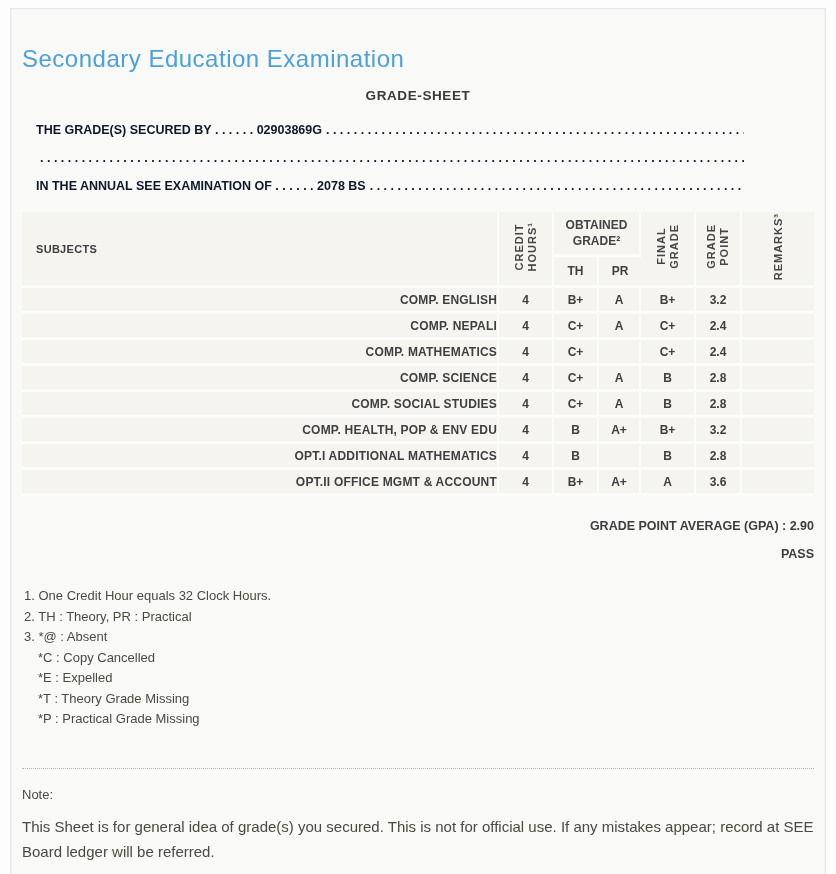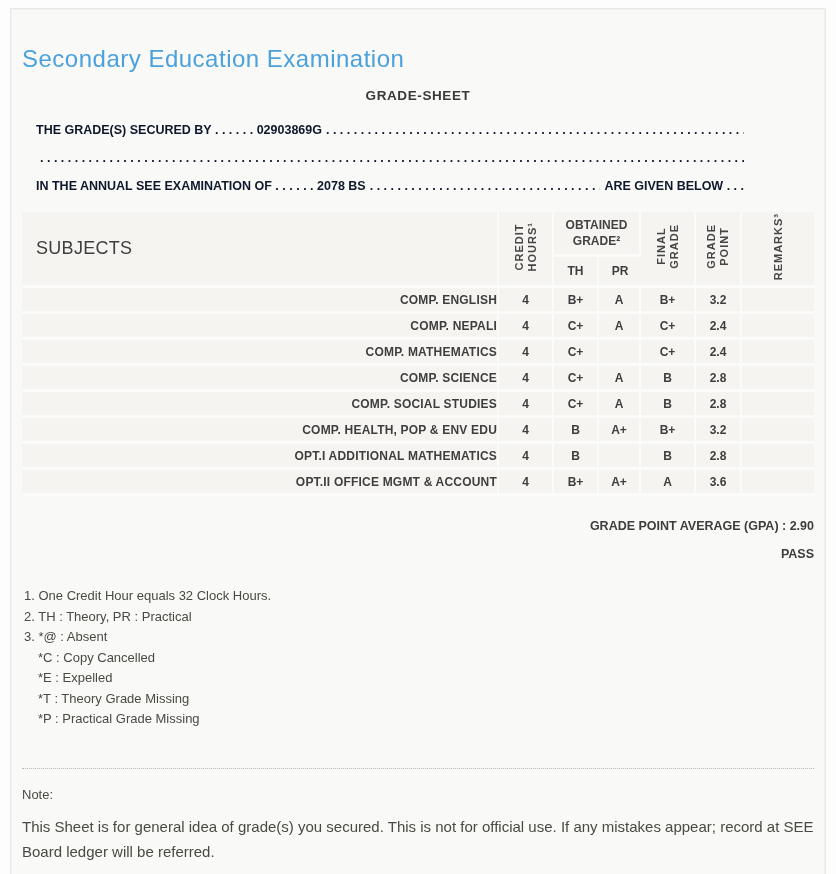--- a/index.html
+++ b/index.html
@@ -62,22 +62,22 @@
   table.grades th, table.grades td {
     background: #f5f4f1;
     border-right: 2px solid #fbfbfa;
     border-bottom: 3px solid #fbfbfa;
     color: #3e3e3e;
   }
   table.grades th:last-child, table.grades td:last-child { border-right: none; }
   th.subj-h {
     text-align: left;
     padding-left: 14px;
-    font-size: 18px;
-    font-weight: 400;
+    font-size: 11px;
+    font-weight: 700;
     letter-spacing: 0.3px;
   }
   th.vcell { vertical-align: middle; text-align: center; height: 76px; }
   .vert {
     display: inline-block;
     writing-mode: vertical-rl;
     transform: rotate(180deg);
     font-size: 11px;
     font-weight: 700;
     letter-spacing: 1px;
@@ -154,21 +154,20 @@
     <div class="info-line">
       <span class="info-main">THE GRADE(S) SECURED BY . . . . . . 02903869G</span>
       <span class="dots-fill">. . . . . . . . . . . . . . . . . . . . . . . . . . . . . . . . . . . . . . . . . . . . . . . . . . . . . . . . . . . . . . . . . . . . . . . . . . . . . . . . . . . . . . . . . . . . . . . . . . . . . . . . . . . . . . . . . . . . . . . . . . . . . . . .</span>
     </div>
     <div class="info-line">
       <span class="dots-fill">. . . . . . . . . . . . . . . . . . . . . . . . . . . . . . . . . . . . . . . . . . . . . . . . . . . . . . . . . . . . . . . . . . . . . . . . . . . . . . . . . . . . . . . . . . . . . . . . . . . . . . . . . . . . . . . . . . . . . . . . . . . . . . . .</span>
     </div>
     <div class="info-line">
       <span class="info-main">IN THE ANNUAL SEE EXAMINATION OF . . . . . . 2078 BS</span>
       <span class="dots-fill">. . . . . . . . . . . . . . . . . . . . . . . . . . . . . . . . . . . . . . . . . . . . . . . . . . . . . . . . . . . . . . . . . . . . . . . . . . . . . . . . . . . . . . . . . . . . . . . . . . . . . . . . . . . . . . . . . . . . . . . . . . . . . . . .</span>
-      <span class="info-tail">ARE GIVEN BELOW . . .</span>
     </div>
   </div>
 
   <table class="grades">
     <colgroup>
       <col class="col-subjects">
       <col class="col-credit">
       <col class="col-th">
       <col class="col-pr">
       <col class="col-final">

